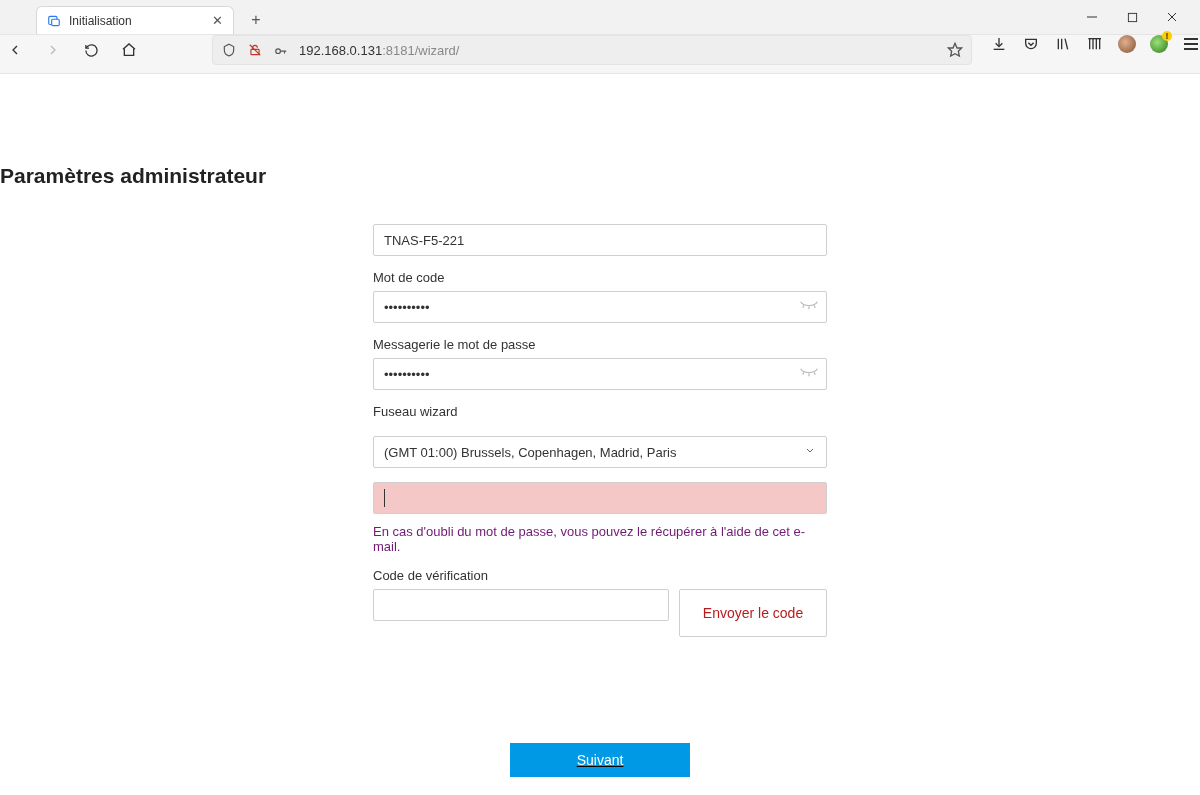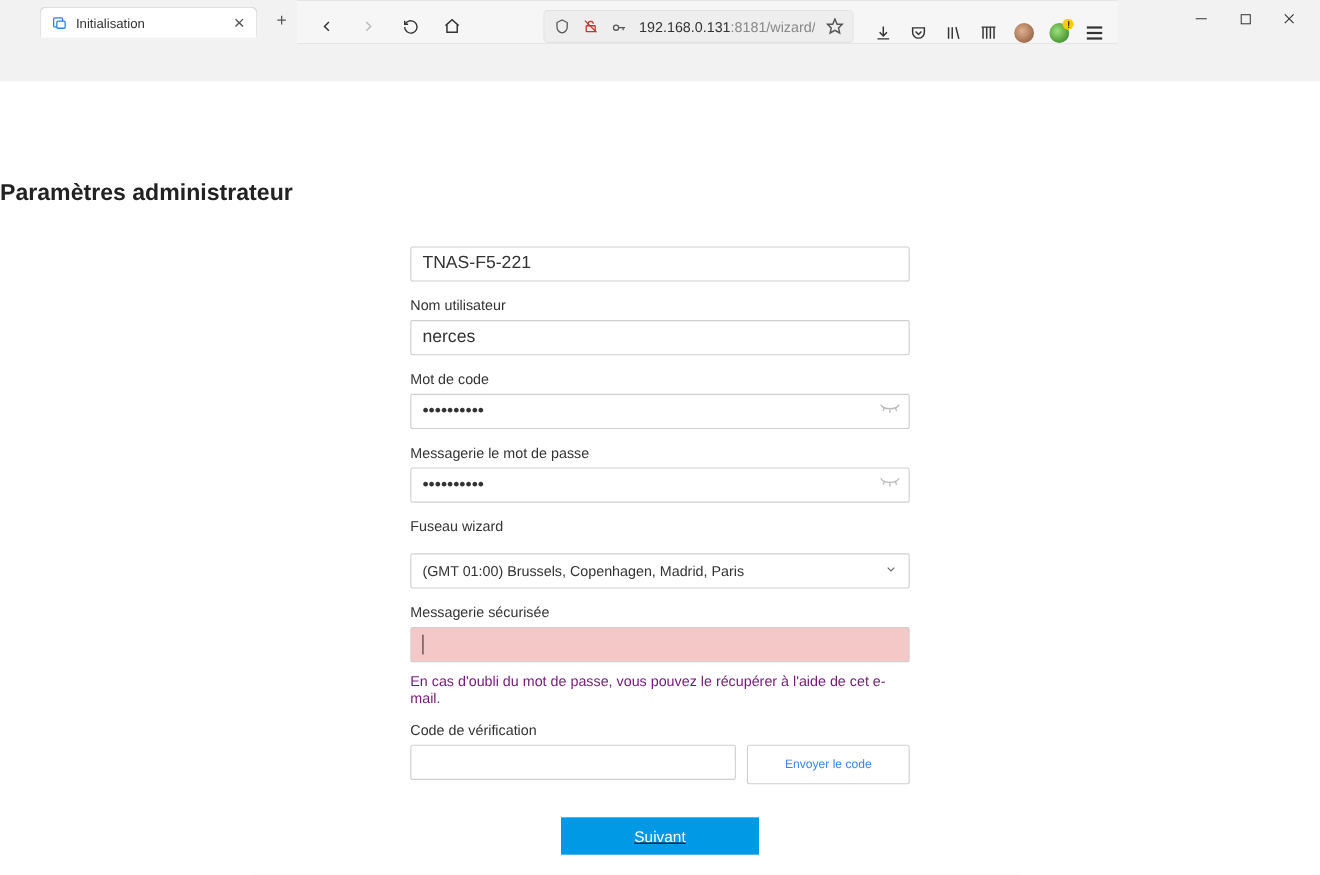--- a/index.html
+++ b/index.html
@@ -9,21 +9,21 @@
     width: 1200px;
     height: 795px;
     overflow: hidden;
   }
 
   
   .browser-chrome {
     background: #f2f2f2;
     height: 74px;
     display: flex;
-    flex-direction: row;
+    flex-direction: column;
     position: relative;
   }
   .tab-strip {
     display: flex;
     align-items: flex-end;
     height: 34px;
     padding-left: 36px;
   }
   .tab {
     display: flex;
@@ -62,23 +62,23 @@
     gap: 0;
   }
   .window-controls .wc {
     width: 40px; height: 32px;
     display:flex; align-items:center; justify-content:center;
     color:#333; font-size: 14px;
   }
 
   .toolbar {
     display: flex;
-    align-items: flex-end;
+    align-items: flex-start;
     height: 40px;
-    padding: 0 12px;
+    padding: 0 0;
     gap: 8px;
     background: #f6f6f6;
     border-top: 1px solid #e5e5e5;
     border-bottom: 1px solid #e5e5e5;
   }
   .tb-btn {
     width: 30px; height: 30px;
     display:flex; align-items:center; justify-content:center;
     border-radius:4px;
     color:#333;
@@ -151,21 +151,21 @@
   }
   .input-wrap {
     position: relative;
   }
   .input {
     width: 100%;
     height: 32px;
     border: 1px solid #cfcfcf;
     border-radius: 2px;
     padding: 0 10px;
-    font-size: 16px;
+    font-size: 13px;
     color: #333;
     background: #fff;
     outline: none;
   }
   .input.error {
     background: #f5c8c8;
   }
   .eye-icon {
     position: absolute;
     right: 8px; top: 50%; transform: translateY(-50%);
@@ -192,26 +192,26 @@
     font-size: 13px;
     color: #701a75;
     margin-top: 10px;
   }
   .verify-row {
     display:flex; gap:10px;
   }
   .verify-row .input { flex:1; }
   .btn-outline {
     width: 148px;
-    height: 36px;
+    height: 48px;
     border: 1px solid #cfcfcf;
     background:#fff;
     border-radius:2px;
-    font-size:11px;
-    color:#3b82f6;
+    font-size:14px;
+    color:#b91c1c;
     display:flex; align-items:center; justify-content:center;
   }
   .footer {
     position:absolute;
     left: 0; right: 0;
     bottom: 18px;
     display:flex;
     justify-content:center;
     text-decoration:underline;
   }
@@ -371,26 +371,20 @@
   <h1 class="page-title">Paramètres administrateur</h1>
 
   <div class="form">
 
     <div class="field">
       <div class="input-wrap">
         <input class="input" value="TNAS-F5-221" style="">
       </div>
     </div>
 
-    <div class="field">
-      <div class="label">Nom utilisateur</div>
-      <div class="input-wrap">
-        <input class="input" value="nerces" style="">
-      </div>
-    </div>
 
     <div class="field">
       <div class="label">Mot de code</div>
       <div class="input-wrap">
         <input class="input" value="••••••••••" style="">
         <span class="eye-icon">
           <svg width="20" height="12" viewBox="0 0 24 14" fill="none" stroke="#bbb" stroke-width="1.5">
               <path d="M2 2c3 6 17 6 20 0"></path>
               <line x1="6" y1="6" x2="4.5" y2="9"></line>
               <line x1="12" y1="7.5" x2="12" y2="11"></line>
@@ -421,21 +415,20 @@
         <span>(GMT 01:00) Brussels, Copenhagen, Madrid, Paris</span>
         <span class="chevron">
           <svg width="12" height="12" viewBox="0 0 24 24" fill="none" stroke="#666" stroke-width="2">
               <polyline points="6 9 12 15 18 9"></polyline>
             </svg>
         </span>
       </div>
     </div>
 
     <div class="field">
-      <div class="label">Messagerie sécurisée</div>
       <div class="input-wrap">
         <div class="input error" style="display:flex;align-items:center;">
           <span class="cursor"></span>
         </div>
       </div>
       <div class="hint">En cas d'oubli du mot de passe, vous pouvez le récupérer à l'aide de cet e-mail.</div>
     </div>
 
     <div class="field">
       <div class="label">Code de vérification</div>

